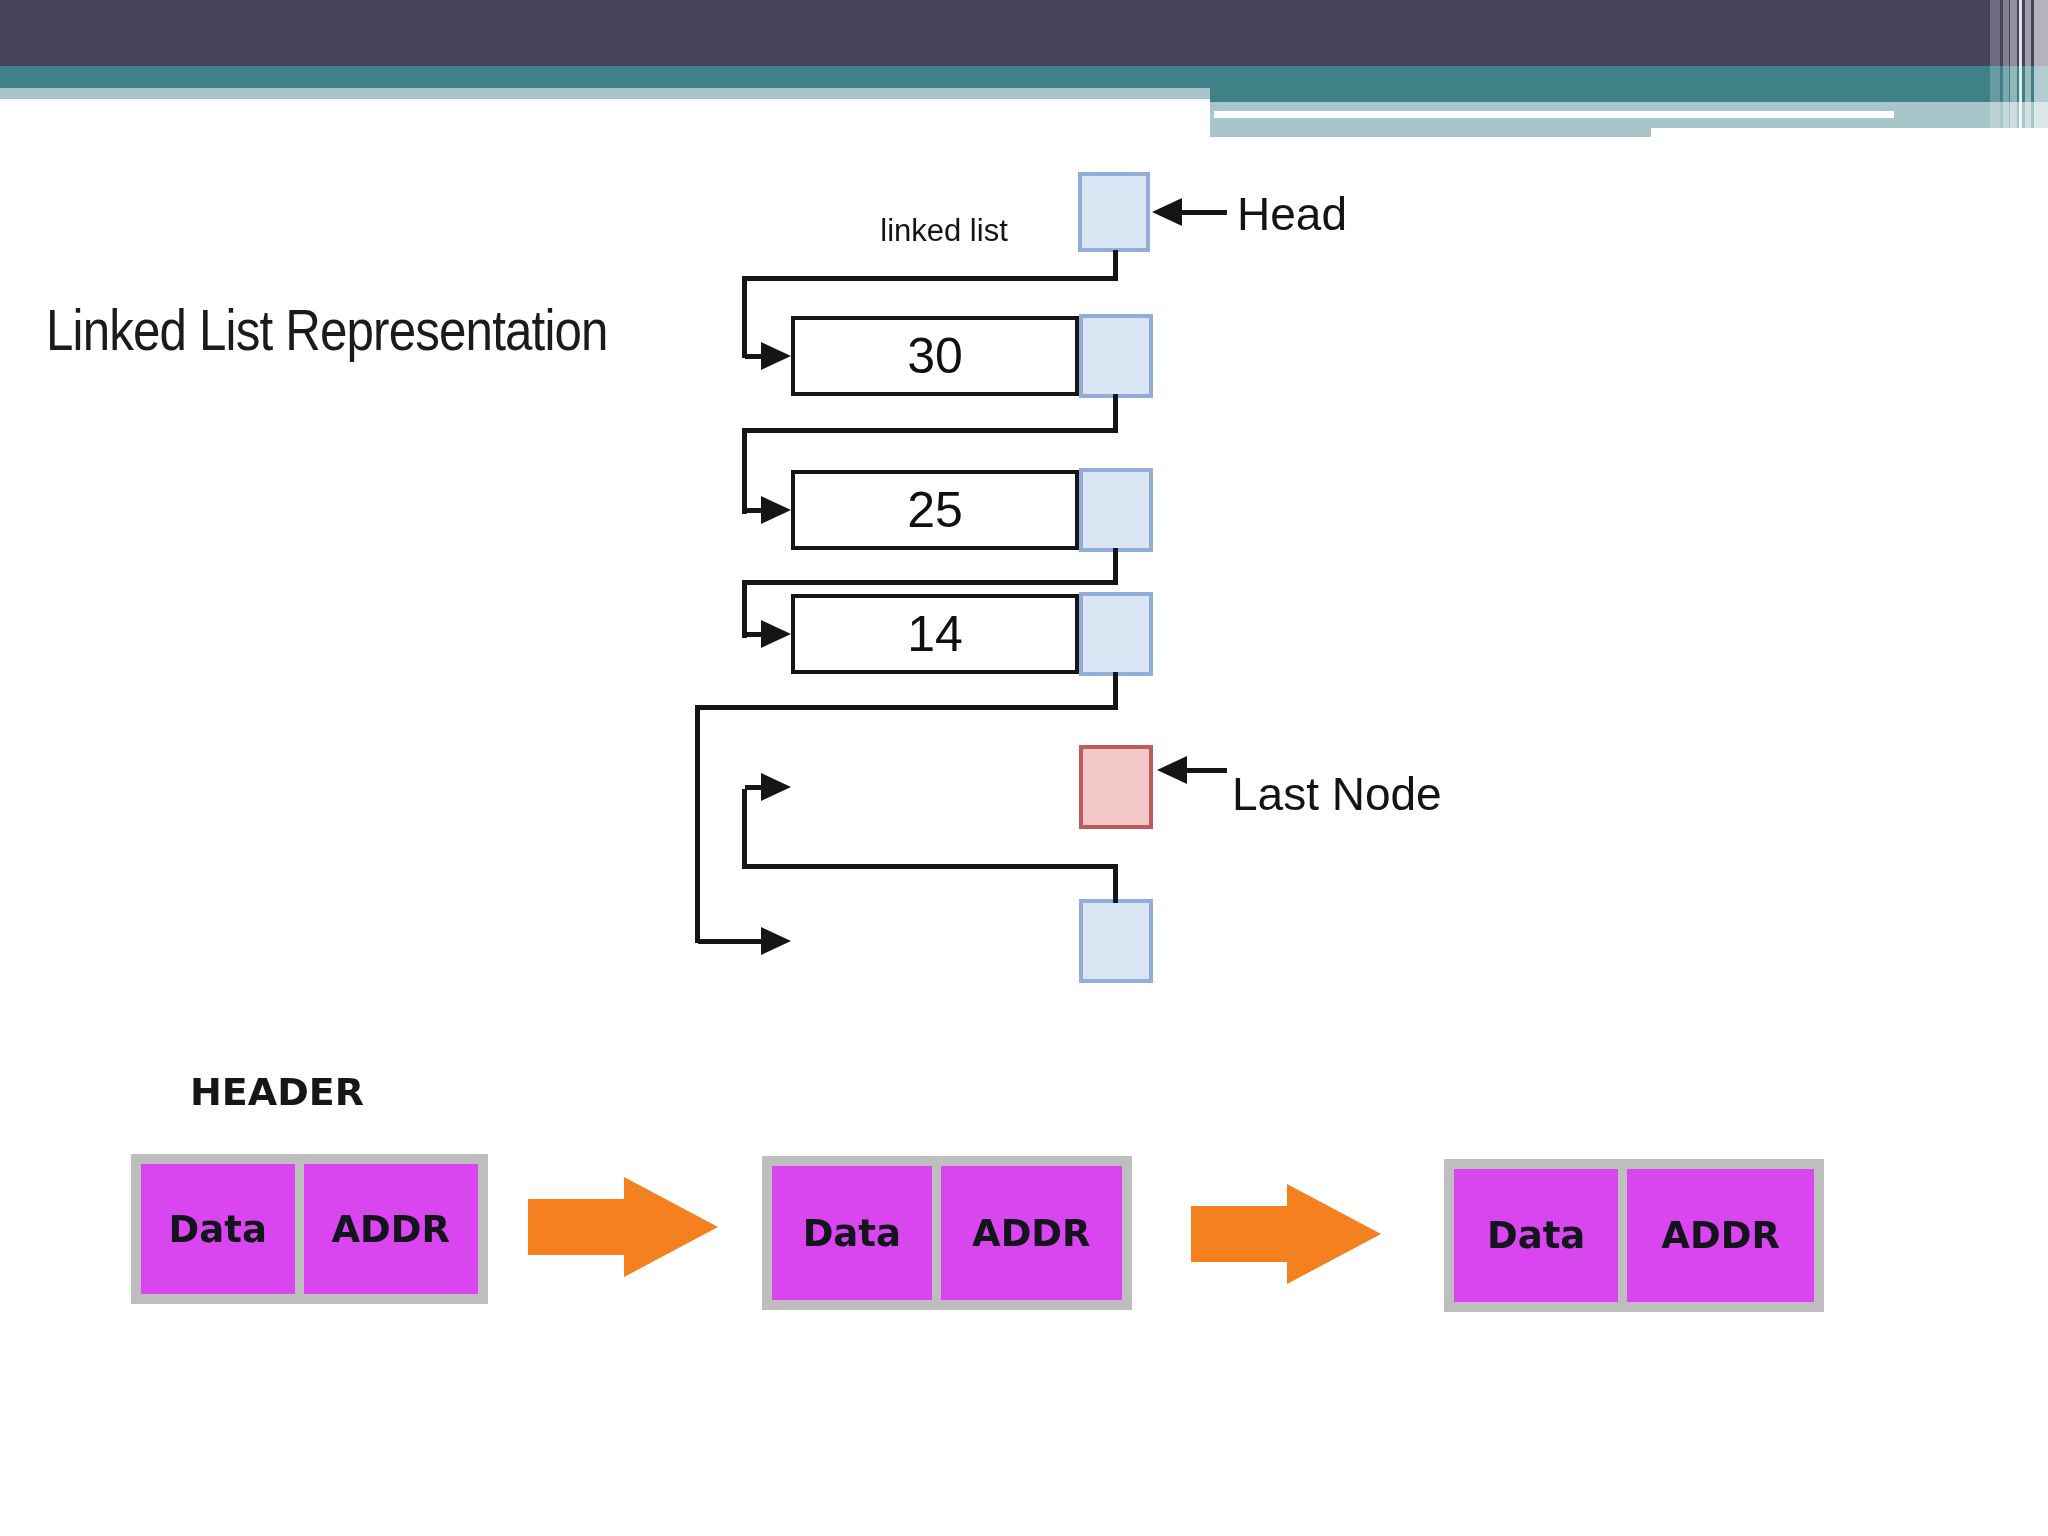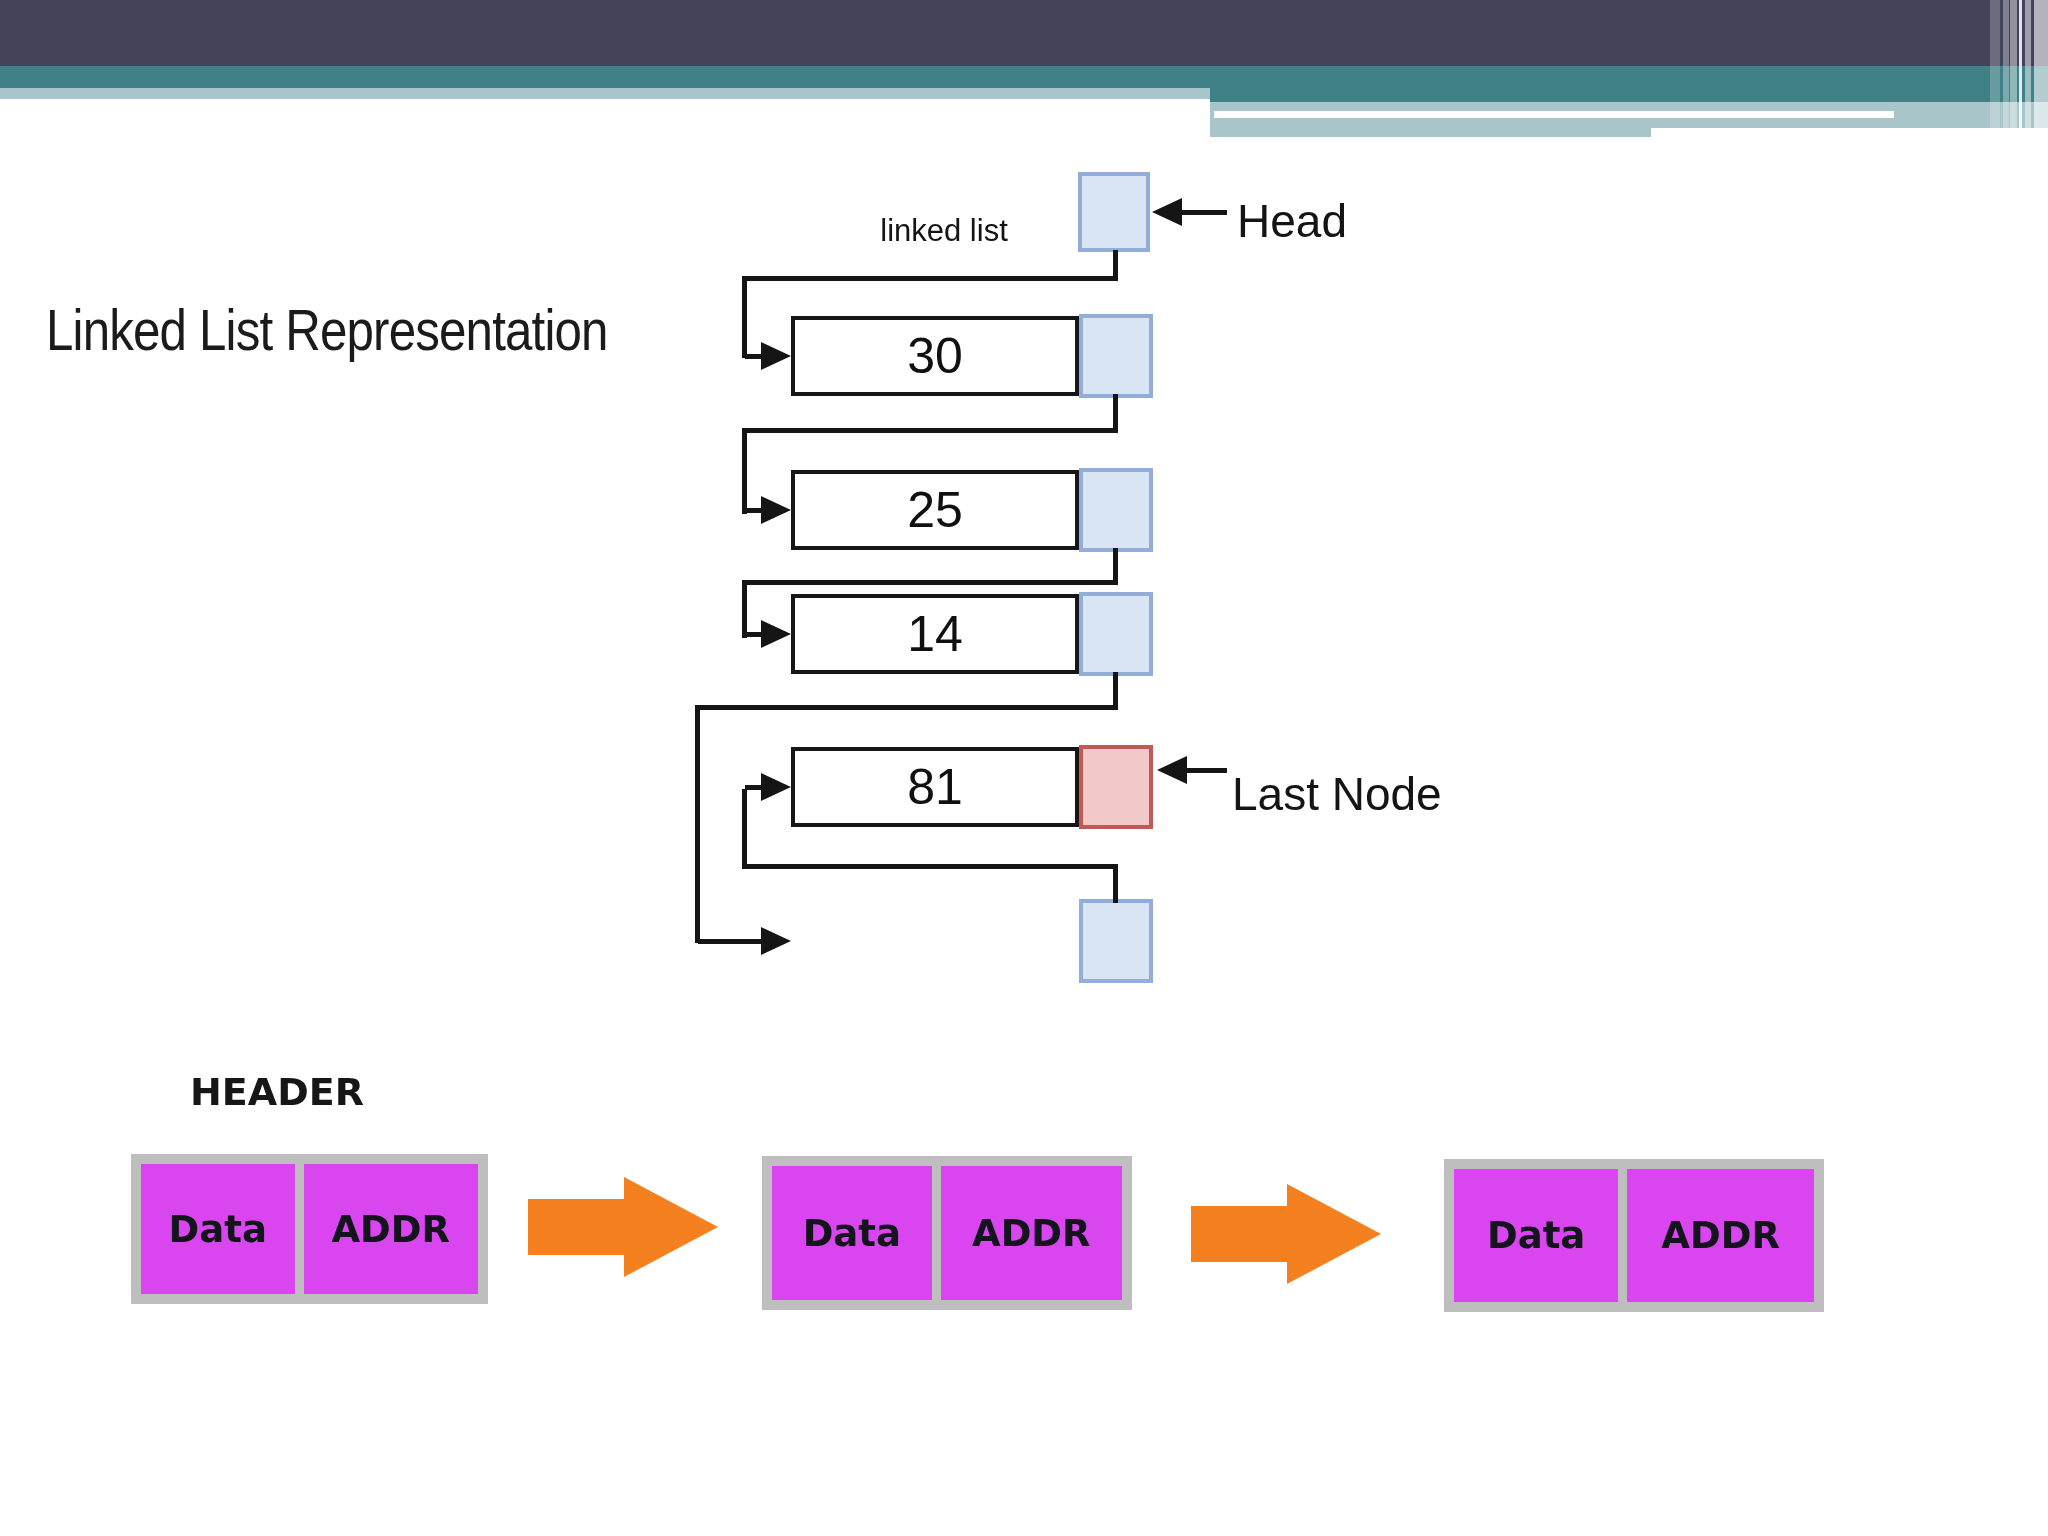--- a/index.html
+++ b/index.html
@@ -27,21 +27,21 @@
   
   .slide-title{
     left:46px;top:298px;font-size:58px;letter-spacing:-1px;color:#1b1b1b;
     transform:scaleX(.85);transform-origin:left top;white-space:nowrap;line-height:1.1;
   }
   
   .ll-label{left:820px;top:192px;width:248px;text-align:center;font-size:31px;white-space:nowrap;margin-top:21px;}
   .ptr-box{background:var(--ptr-fill);border:4px solid var(--ptr-border);box-sizing:border-box;}
   .head-box{left:1078px;top:172px;width:72px;height:80px;}
   .side-label{font-size:46px;white-space:nowrap;}
-  .head-label{left:1237px;top:194px;}
+  .head-label{left:1237px;top:187px;}
   .last-label{left:1232px;top:747px;margin-top:20px;}
   .ln{position:absolute;background:var(--line);}
   .ah-r{position:absolute;width:0;height:0;border-left:30px solid var(--line);
         border-top:14px solid transparent;border-bottom:14px solid transparent;}
   .ah-l{position:absolute;width:0;height:0;border-right:30px solid var(--line);
         border-top:14px solid transparent;border-bottom:14px solid transparent;}
   .node{position:absolute;left:791px;width:366px;height:84px;}
   .nval{position:absolute;left:0;top:2px;width:288px;height:80px;background:#fff;
         border:4px solid var(--node-border);box-sizing:border-box;
         display:flex;align-items:center;justify-content:center;font-size:50px;color:#101010;}
@@ -102,23 +102,20 @@
       </div>
     <div class="nptr"></div>
   </div>
   <div class="node" style="top:592px;">
     <div class="nval">
         <span>14</span>
       </div>
     <div class="nptr"></div>
   </div>
   <div class="node last" style="top:745px;">
-    <div class="nval">
-        <span>81</span>
-      </div>
     <div class="nptr"></div>
   </div>
   <div class="node" style="top:899px;">
     <div class="nptr"></div>
   </div>
 
   <div class="ah-l" style="left:1157px;top:756px;"></div>
   <div class="ln" style="left:1185px;top:768px;width:42px;height:5px;"></div>
   <div class="abs side-label last-label">Last Node</div>
 

